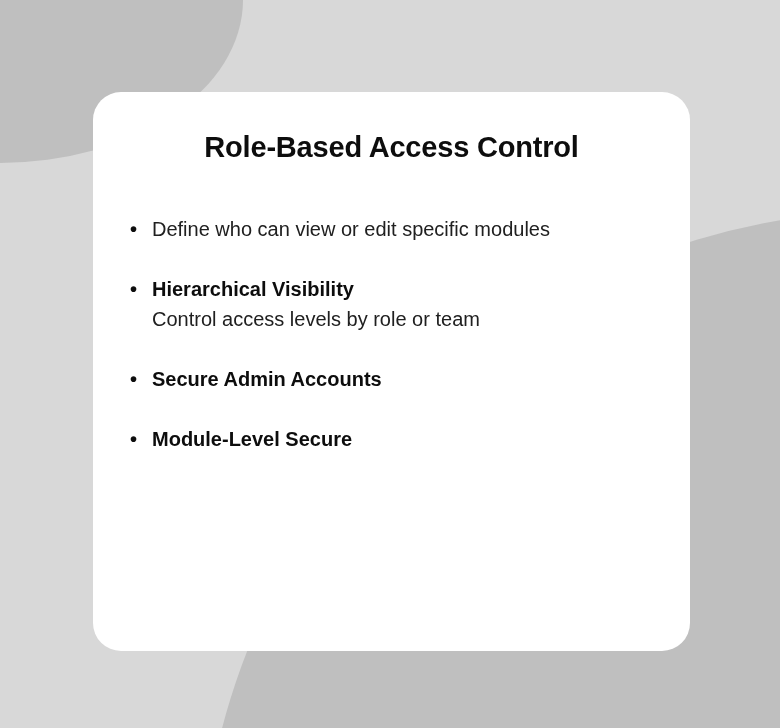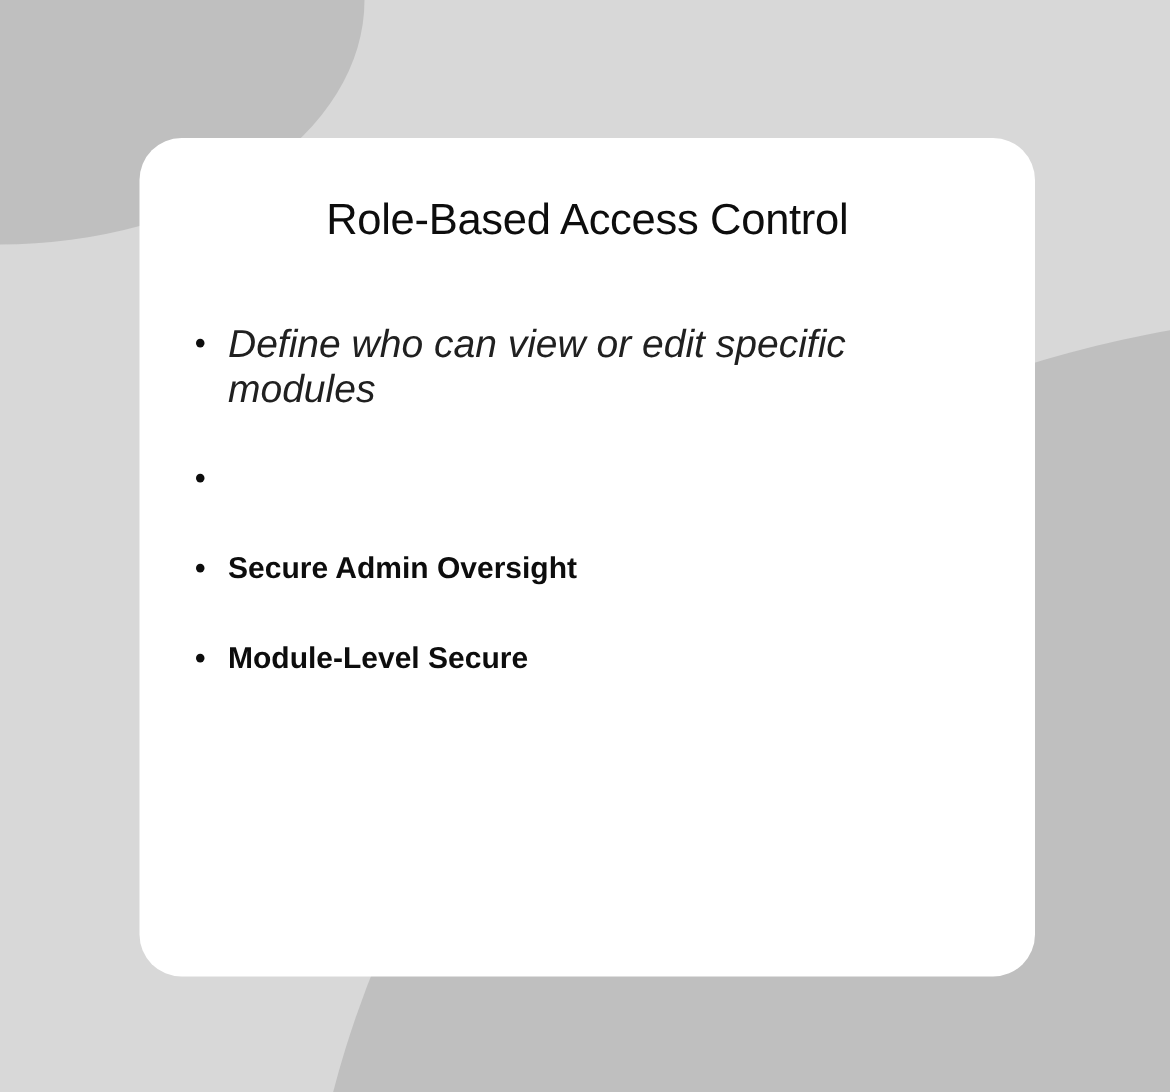--- a/index.html
+++ b/index.html
@@ -40,21 +40,21 @@
     height: 559px;
     background: #ffffff;
     border-radius: 28px;
     box-sizing: border-box;
   }
   .card-title {
     margin: 38px 0 0 0;
     text-align: center;
     font-size: 29px;
     line-height: 34px;
-    font-weight: 400;
+    font-weight: 700;
     color: #0d0d0d;
     letter-spacing: -0.2px;
   }
   .feature-list {
     list-style: none;
     margin: 50px 0 0 0;
     padding: 0 30px 0 37px;
   }
   .feature-item {
     display: flex;
@@ -75,49 +75,52 @@
   .item-text {
     max-width: 520px;
   }
   .item-heading {
     font-size: 20px;
     line-height: 30px;
     font-weight: 700;
     color: #0d0d0d;
   }
   .item-desc {
-    font-size: 26px;
+    font-size: 20px;
     line-height: 30px;
     font-weight: 400;
     color: #202020;
-    font-style: italic;
   }
 </style>
 </head>
 <body>
 
 <div class="blob blob-tl"></div>
 <div class="blob blob-br"></div>
 
 <div class="card">
   <h1 class="card-title">Role-Based Access Control</h1>
   <ul class="feature-list">
     <li class="feature-item">
       <span class="bullet">•</span>
       <div class="item-text">
         <div class="item-desc">Define who can view or edit specific modules</div>
       </div>
     </li>
     <li class="feature-item">
       <span class="bullet">•</span>
+      <div class="item-text">
+        <div class="item-heading">Hierarchical Visibility</div>
+        <div class="item-desc">Control access levels by role or team</div>
+      </div>
     </li>
     <li class="feature-item">
       <span class="bullet">•</span>
       <div class="item-text">
-        <div class="item-heading">Secure Admin Oversight</div>
+        <div class="item-heading">Secure Admin Accounts</div>
       </div>
     </li>
     <li class="feature-item">
       <span class="bullet">•</span>
       <div class="item-text">
         <div class="item-heading">Module-Level Secure</div>
       </div>
     </li>
   </ul>
 </div>

